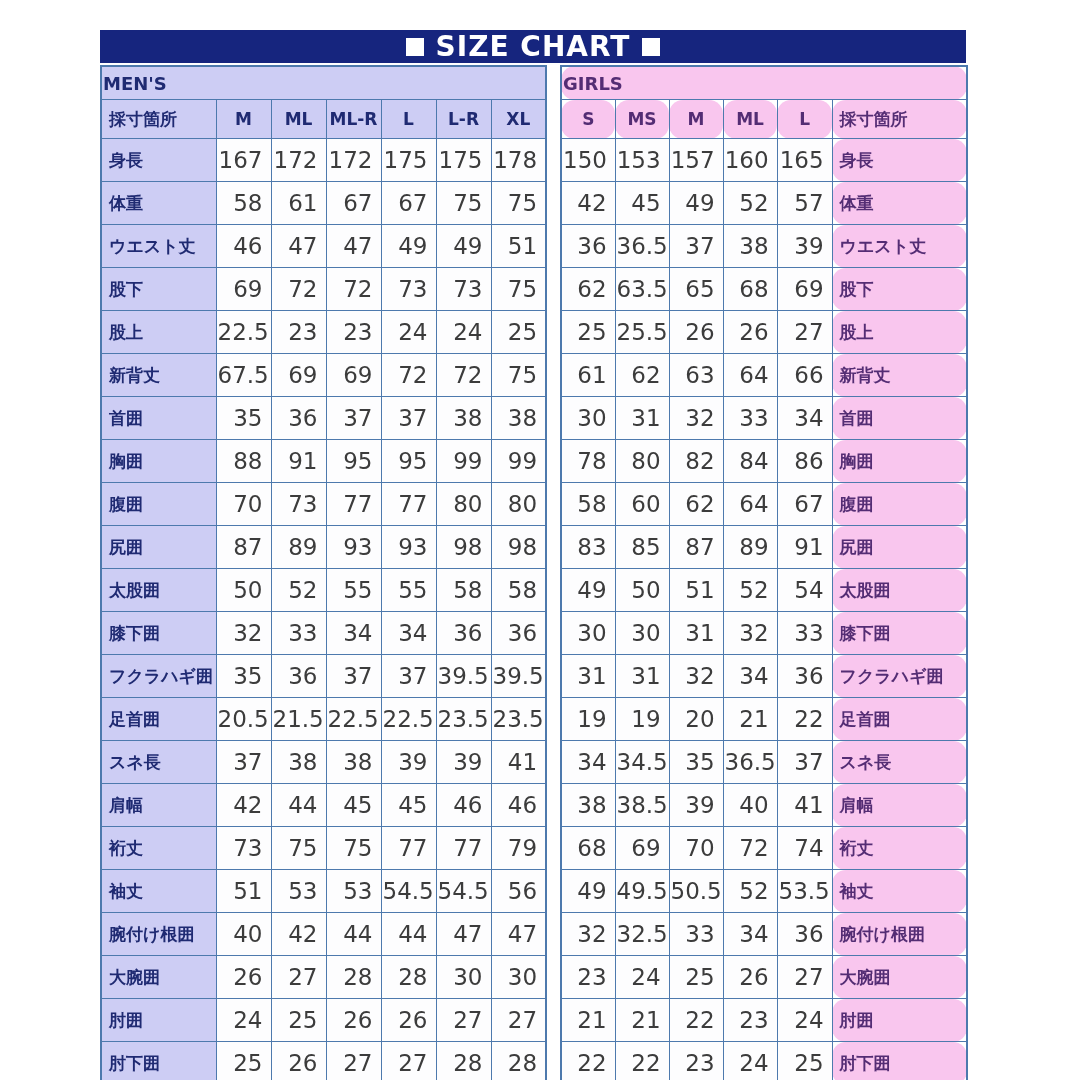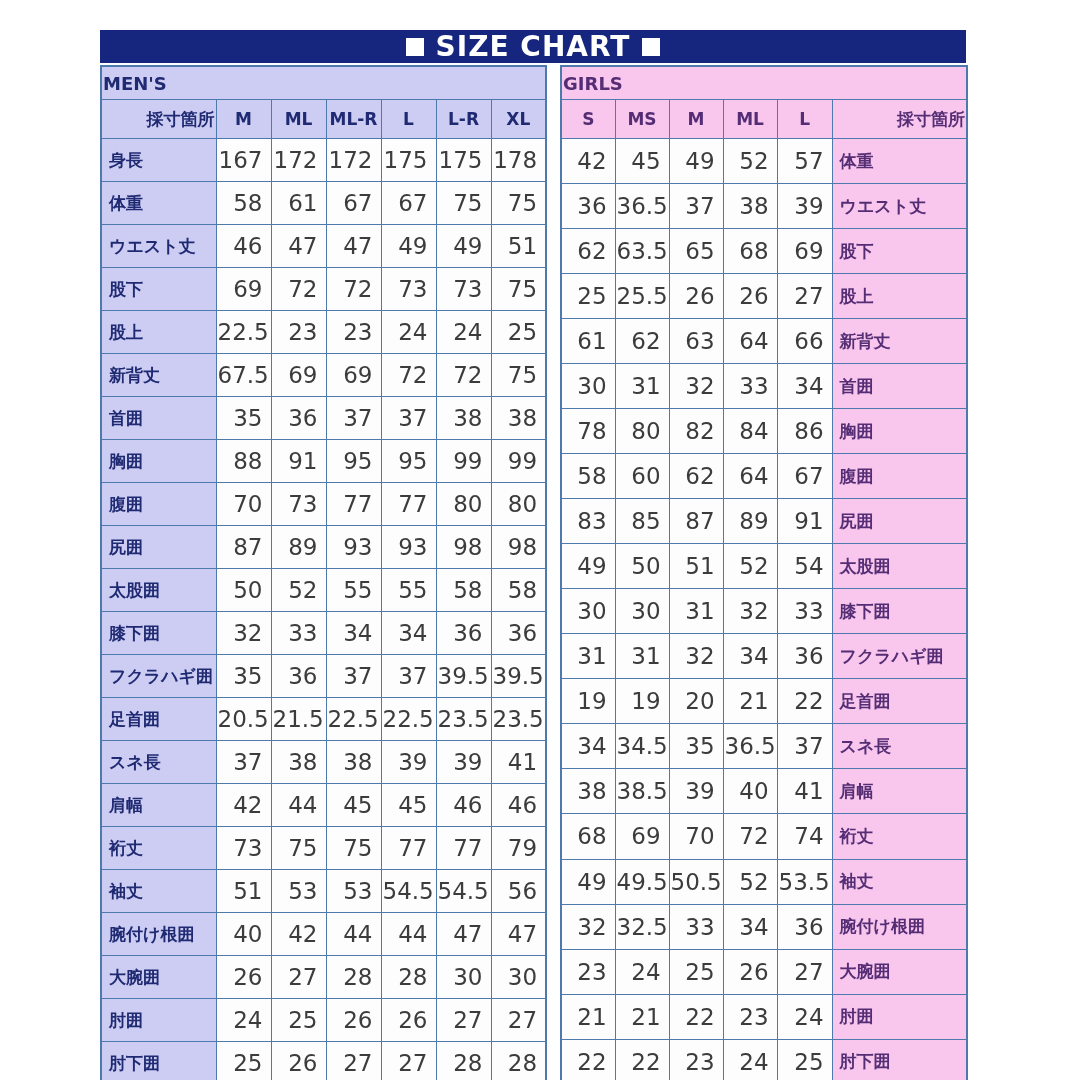--- a/index.html
+++ b/index.html
@@ -58,28 +58,28 @@
     overflow: hidden;
     white-space: nowrap;
   }
   .section-row th {
     height: 30px;
     font-size: 18px;
     font-weight: bold;
     text-align: left;
   }
   .mens-bg  { background: #cdcdf4; color: #1f2a72; }
-  .girls-bg { background: #f9c6ee; color: #542d74; }
+  .girls-bg { background: #f9c6ee; color: #542d74; border-radius: 14px; }
   .colhead th {
     height: 36px;
     font-size: 17px;
     font-weight: 600;
     text-align: center;
   }
-  .colhead .lbl-head { text-align: right; padding-left: 7px; font-weight: 600; }
+  .colhead .lbl-head { text-align: left; padding-left: 7px; font-weight: 600; }
   tbody td { height: 40px; }
   td.lbl {
     font-size: 17px;
     font-weight: 600;
     text-align: left;
     padding-left: 7px;
     margin-left: 37px;
   }
   td.val {
     background: #fdfdfe;
@@ -343,20 +343,28 @@
             <th class="girls-bg">S</th>
             <th class="girls-bg">MS</th>
             <th class="girls-bg">M</th>
             <th class="girls-bg">ML</th>
             <th class="girls-bg">L</th>
             <th class="lbl-head girls-bg">採寸箇所</th>
           </tr>
       </thead>
       <tbody id="girls-body">
           <tr>
+            <td class="val">150</td>
+            <td class="val">153</td>
+            <td class="val">157</td>
+            <td class="val">160</td>
+            <td class="val">165</td>
+            <td class="lbl girls-bg">身長</td>
+          </tr>
+          <tr>
             <td class="val">42</td>
             <td class="val">45</td>
             <td class="val">49</td>
             <td class="val">52</td>
             <td class="val">57</td>
             <td class="lbl girls-bg">体重</td>
           </tr>
           <tr>
             <td class="val">36</td>
             <td class="val">36.5</td>

